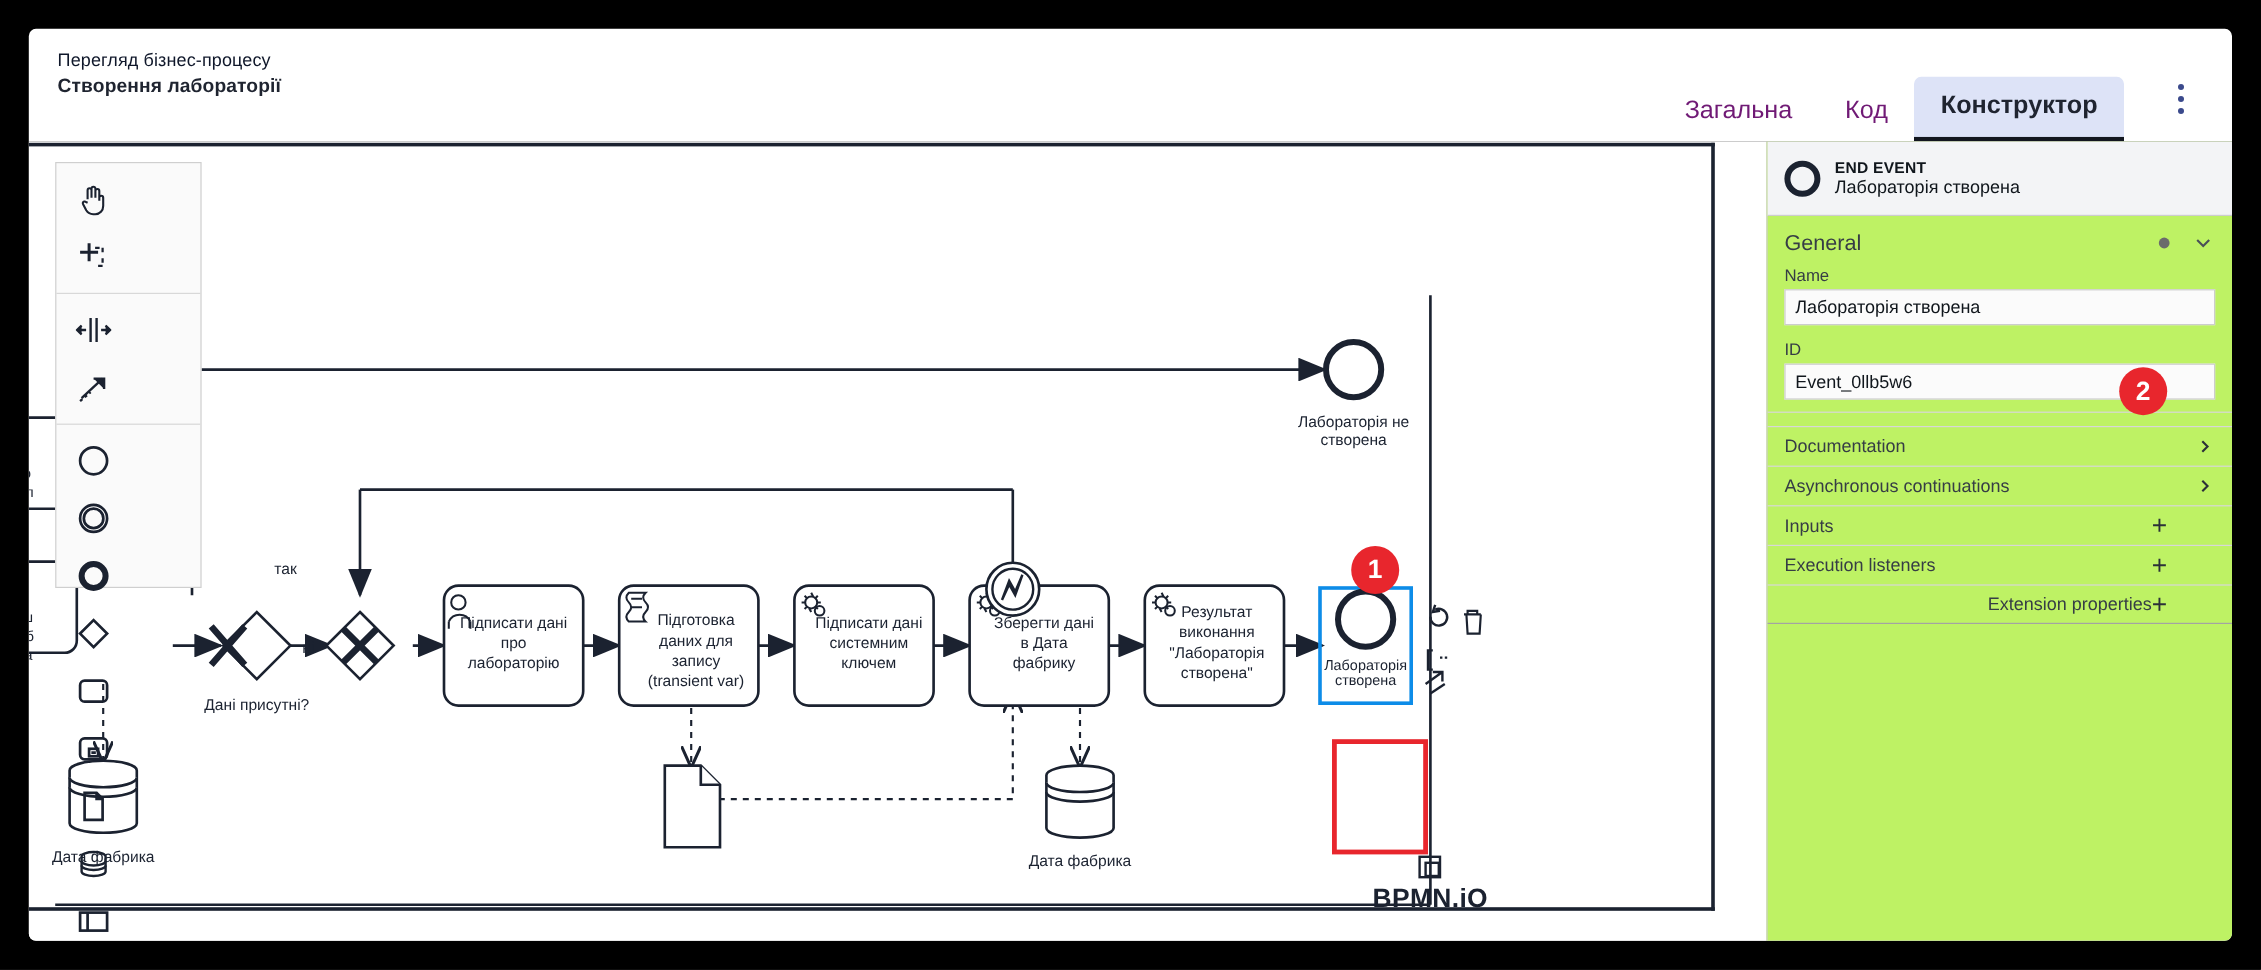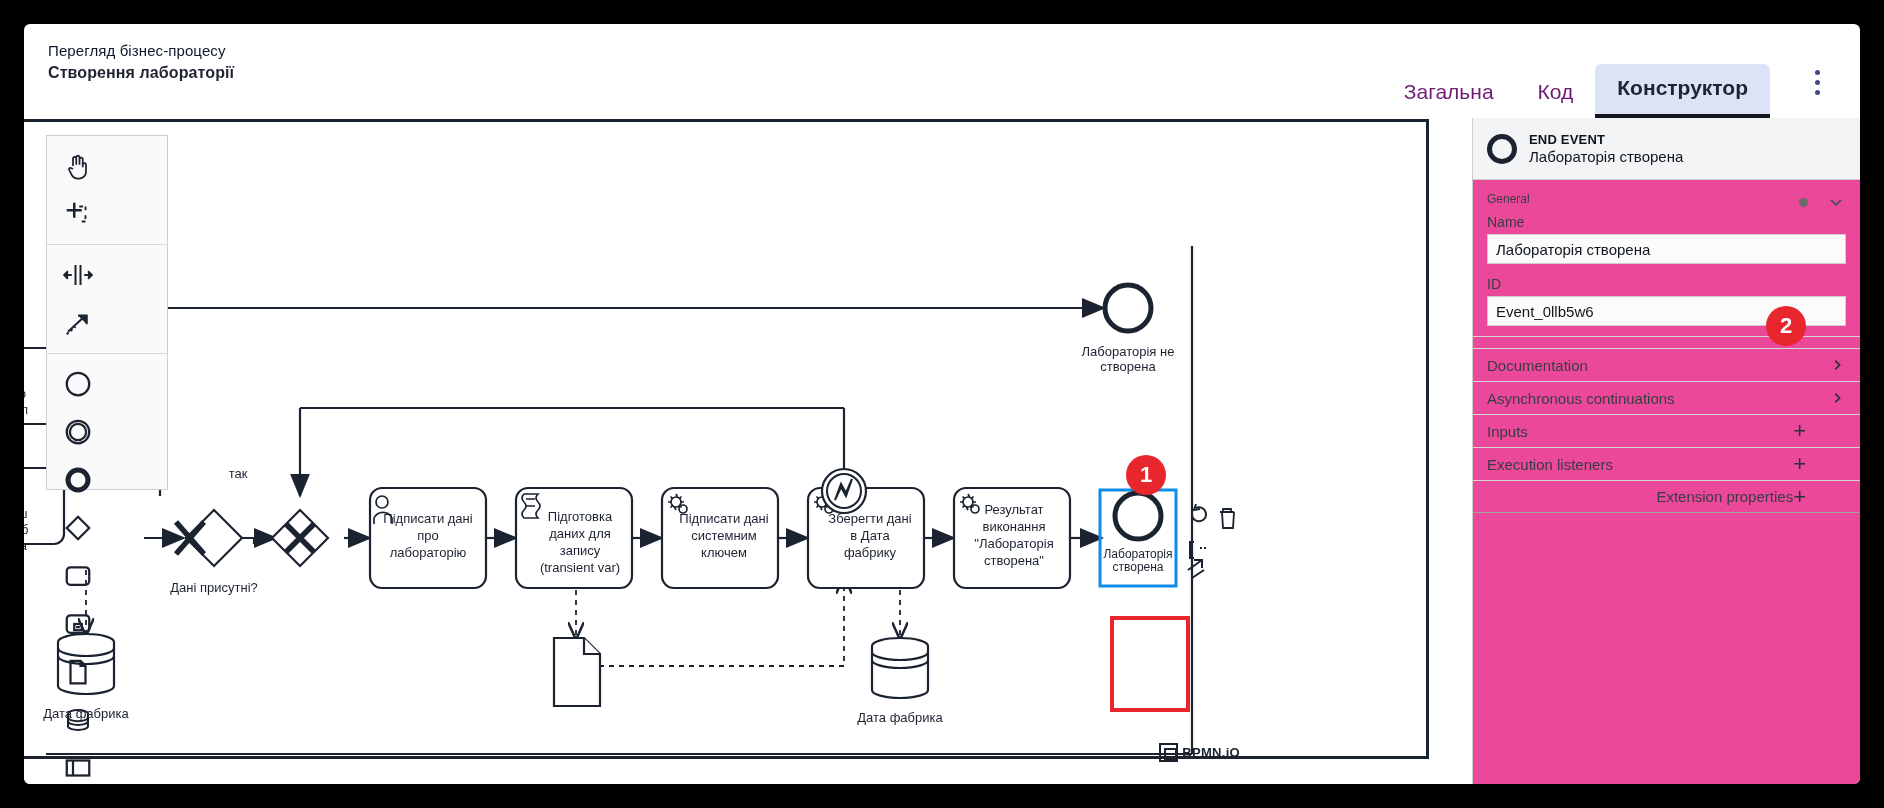--- a/index.html
+++ b/index.html
@@ -91,55 +91,56 @@
   .pal-btn {
     width: 61px; height: 48px;
     display: flex; align-items: center; justify-content: center;
     cursor: pointer;
   }
   .pal-btn svg { display: block; }
   
   .bpmn-logo {
     position: absolute; right: 232px; bottom: 22px;
     display: flex; align-items: center; gap: 4px;
-    color: #1b2230; font-size: 13px; font-weight: bold;
+    color: #1b2230; font-size: 22px; font-weight: bold;
     letter-spacing: .3px;
+    flex-direction: column;
   }
   .bpmn-logo .mark {
     width: 19px; height: 19px; border: 2px solid #1b2230;
     position: relative;
   }
   .bpmn-logo .mark:after{
     content:""; position:absolute; left:3px; top:3px;
     width:9px; height:9px; border:2px solid #1b2230;
   }
   
   .props {
     position: absolute; right: 0; top: 0;
     width: 388px; height: 666px;
-    background: #ec4899;
+    background: #bef264;
     border-left: 1px solid #cdcdcd;
     font-size: 14px; color: #10161c; margin-left: 40px;
   }
   .props-header {
     height: 62px; background: #f3f4f6;
     border-bottom: 1px solid #cdcdcd;
     display: flex; align-items: center; padding: 0 14px; gap: 12px;
   }
   .props-header .ring {
     width: 30px; height: 30px; border-radius: 50%;
     border: 5px solid #1b2230; flex: none;
   }
   .props-type { font-size: 13px; font-weight: bold; color: #10161c; letter-spacing:.2px;}
   .props-name { font-size: 15px; color: #10161c; margin-top: 1px;}
   .group-header {
     display: flex; align-items: center; position: relative;
     padding: 12px 14px 6px 14px;
   }
-  .group-header .title { font-size: 12px; color: #363d45; }
+  .group-header .title { font-size: 18px; color: #363d45; }
   .group-header .dot {
     position: absolute; right: 52px; top: 18px;
     width: 9px; height: 9px; border-radius: 50%; background: #6b6b6b;
   }
   .chev-down {
     position: absolute; right: 16px; top: 14px;
     width: 16px; height: 16px;
   }
   .field { padding: 2px 14px 10px 14px; }
   .field label {

